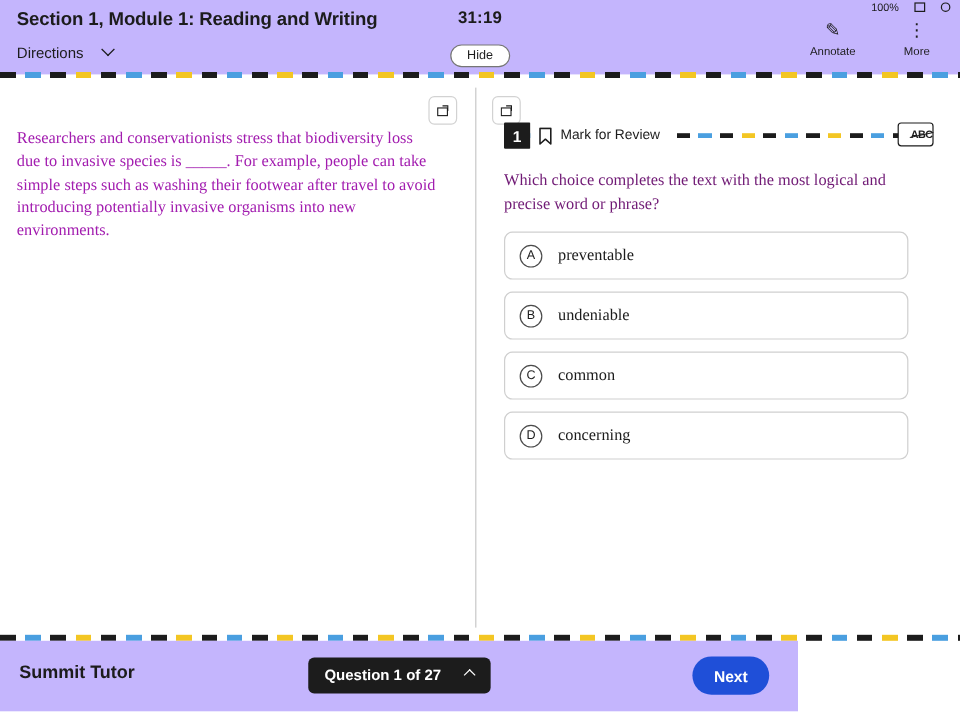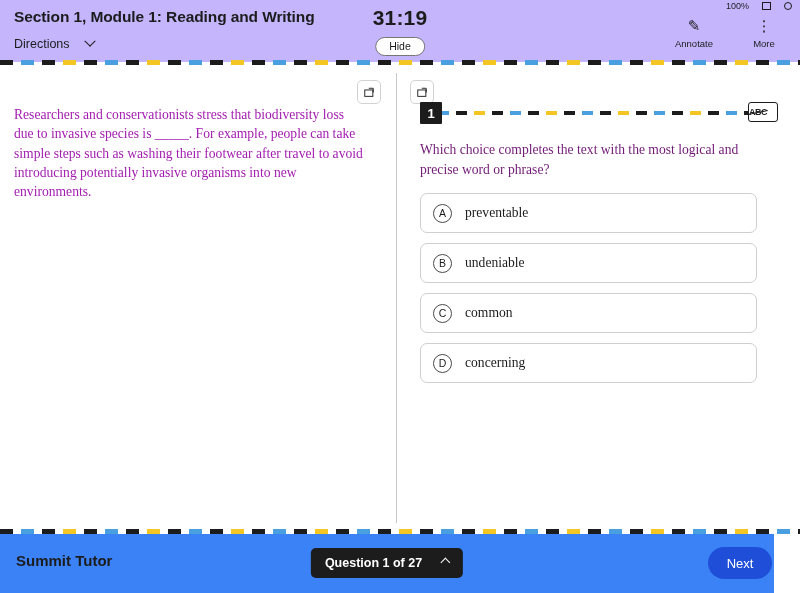--- a/index.html
+++ b/index.html
@@ -35,21 +35,21 @@
   .chev {
     display: inline-block;
     width: 8px; height: 8px;
     border-right: 1.6px solid #1c1c1c;
     border-bottom: 1.6px solid #1c1c1c;
     transform: rotate(45deg) translate(-2px,-2px);
   }
   .hdr-timer {
     position: absolute; left: 0; right: 0; top: 6px;
     text-align: center;
-    font-size: 21px; font-weight: 700; color: #1c1c1c;
+    font-size: 14px; font-weight: 700; color: #1c1c1c;
     letter-spacing: 0.2px;
   }
   .hide-btn {
     position: absolute; left: 50%; top: 37px; transform: translateX(-50%);
     border: 1px solid #767676; border-radius: 12px;
     background: #fff;
     font-size: 10.5px; color: #1c1c1c;
     padding: 2px 13px 3px 13px;
     cursor: pointer;
   }
@@ -154,21 +154,21 @@
     background: #fff; padding: 0 8px 0 6px;
     display: flex; align-items: center; gap: 6px;
     height: 22px; cursor: pointer;
   }
   .flag-ico { display: block; }
   .mark-lbl { font-size: 11.5px; color: #1c1c1c; }
   .abc-btn {
     position: absolute; right: 0; top: 2px; z-index: 2;
     width: 30px; height: 20px; border: 1.3px solid #1c1c1c; border-radius: 3px;
     background: #fff;
-    display: flex; align-items: center; justify-content: flex-start;
+    display: flex; align-items: center; justify-content: flex-end;
     cursor: pointer;
   }
   .abc-btn .abc-txt {
     font-size: 9px; font-weight: 700; color: #1c1c1c; letter-spacing: -0.5px;
     position: relative;
   }
   .abc-btn .abc-txt::after {
     content: ""; position: absolute; left: -1px; right: -1px; top: 50%;
     height: 1.2px; background: #1c1c1c; transform: rotate(-12deg);
   }
@@ -194,45 +194,45 @@
     display: flex; align-items: center; justify-content: center;
     font-family: "Liberation Sans", sans-serif;
   }
   .choice .ctext {
     font-family: "Liberation Serif", serif;
     font-size: 13.6px; color: #1c1c1c;
   }
 
   
   .footer {
-    position: absolute; left: 0; top: 534px; width: 774px; height: 59px;
-    background: #3b82f6;
+    position: absolute; left: 0; top: 534px; width: 665px; height: 59px;
+    background: #c4b5fd;
   }
   .brand {
     position: absolute; left: 16px; top: 18px;
     font-size: 15px; font-weight: 700; color: #1c1c1c;
   }
   .qbtn {
     position: absolute; left: 50%; top: 14px; transform: translateX(-50%);
     background: #1c1c1c; color: #fff;
     font-size: 12.5px; font-weight: 700;
     border: none; border-radius: 5px;
     padding: 8px 14px;
     display: flex; gap: 20px;
     cursor: pointer;
   }
   .caret-up {
     display: inline-block; width: 7px; height: 7px;
     border-left: 1.6px solid #fff; border-top: 1.6px solid #fff;
     transform: rotate(45deg); margin-top: 3px;
   }
   .next-btn {
-    position: absolute; right: 2px; top: 13px;
+    position: absolute; right: 24px; top: 13px;
     background: #1f4fd8; color: #fff;
-    font-size: 13px; font-weight: 400;
+    font-size: 13px; font-weight: 700;
     border: none; border-radius: 18px;
     width: 64px; height: 32px;
     cursor: pointer;
   }
 </style>
 </head>
 <body>
 
 <div id="app">
 
@@ -285,20 +285,26 @@
       </svg>
     </button>
 
     <div class="passage">Researchers and conservationists stress that biodiversity loss due to invasive species is _____. For example, people can take simple steps such as washing their footwear after travel to avoid introducing potentially invasive organisms into new environments.</div>
 
     <div class="qpane">
 
       <div class="qbar">
         <div class="qbar-dash"></div>
         <div class="qnum">1</div>
+        <div class="mark-wrap">
+          <svg class="flag-ico" width="13" height="15" viewBox="0 0 13 15" aria-hidden="true">
+            <path d="M2 1 H11 V14 L6.5 10 L2 14 Z" fill="none" stroke="#1c1c1c" stroke-width="1.3" stroke-linejoin="round"></path>
+          </svg>
+          <span class="mark-lbl">Mark for Review</span>
+        </div>
         <div class="abc-btn">
           <span class="abc-txt">ABC</span>
         </div>
       </div>
 
       <div class="qstem">Which choice completes the text with the most logical and precise word or phrase?</div>
 
       <div id="choices">
           <div class="choice">
             <span class="bub">A</span>

